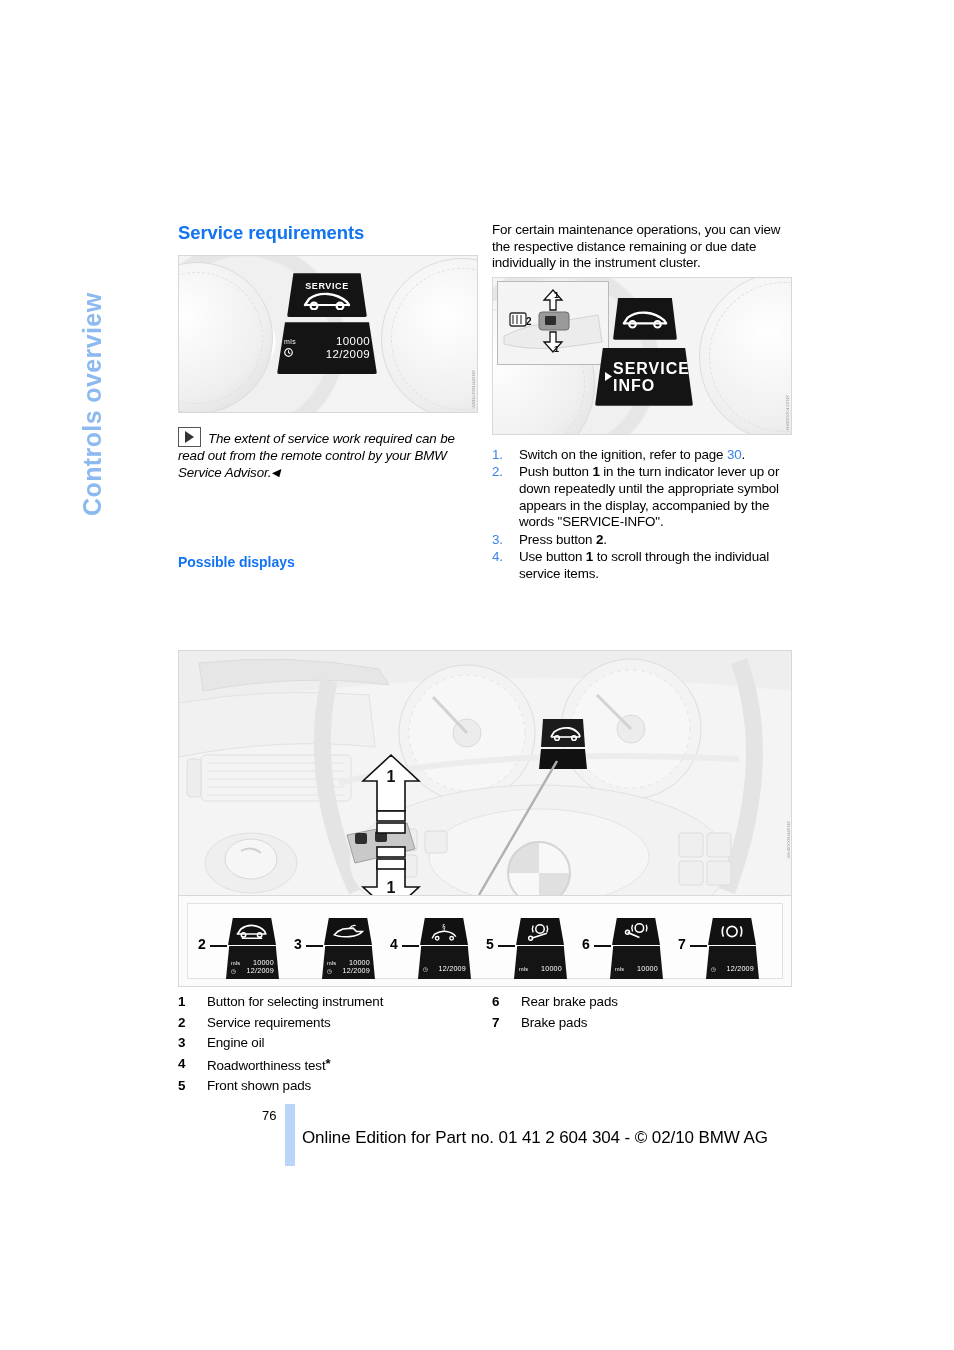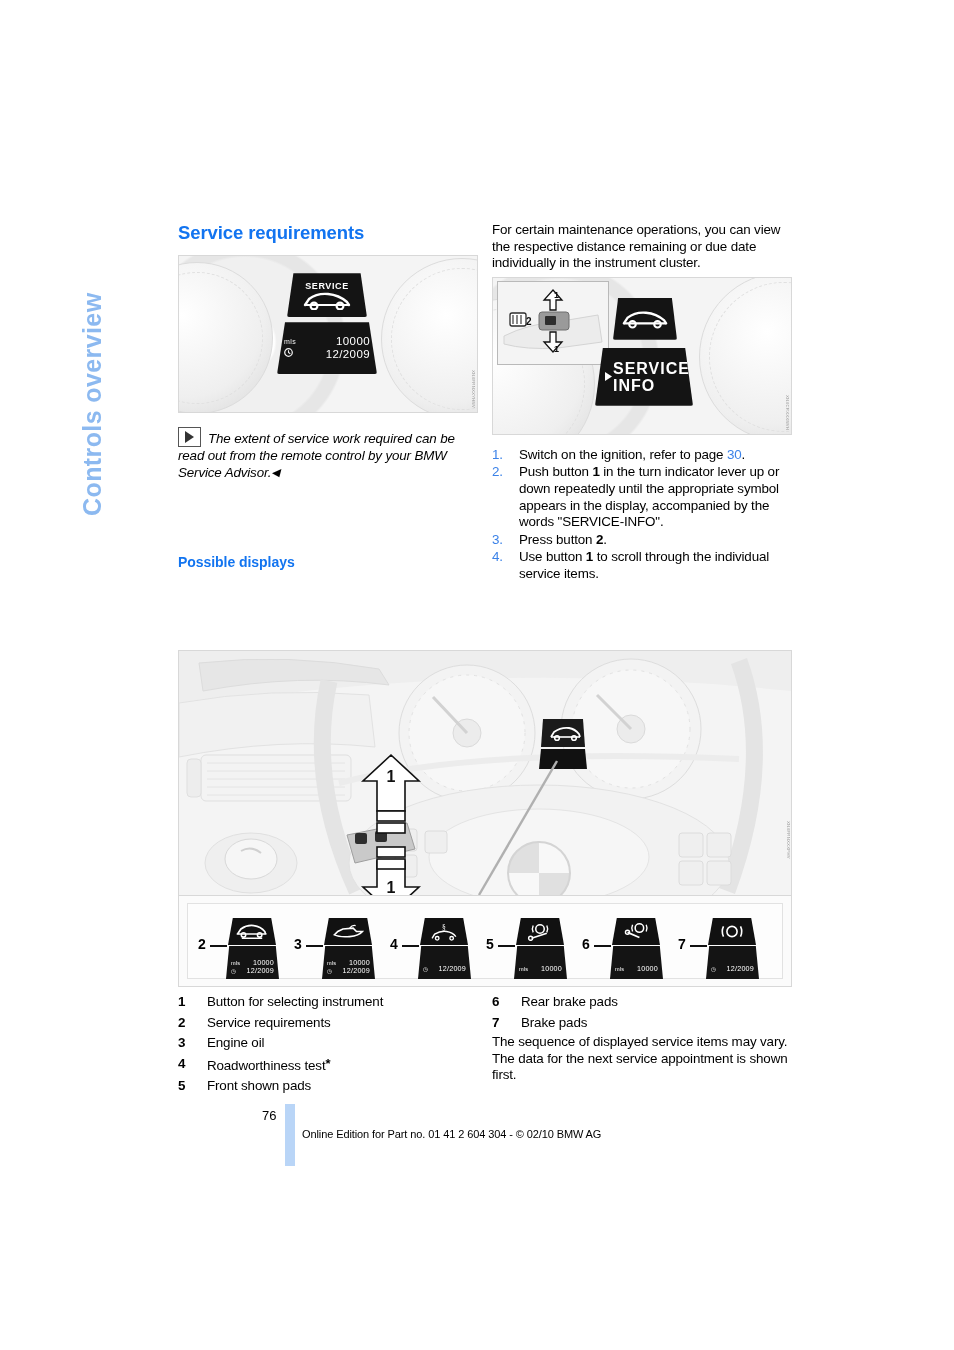--- a/index.html
+++ b/index.html
@@ -103,21 +103,21 @@
   ul.legend li{
     position:relative;padding-left:29px;font-size:13.4px;line-height:20.6px;
     letter-spacing:-.15px;
   }
   ul.legend li .lnum{position:absolute;left:0;top:0;font-weight:bold;}
   .star{font-size:13px;vertical-align:2px;}
 
   
   .pagenum{position:absolute;left:262px;top:1108px;font-size:13px;}
   .pagebar{position:absolute;left:285px;top:1104px;width:10px;height:62px;background:#b9d5f7;}
-  .footline{position:absolute;left:302px;top:1128px;font-size:11px;letter-spacing:-.1px;}
+  .footline{position:absolute;left:302px;top:1128px;font-size:17px;letter-spacing:-.1px;}
 
   
   .photo{position:absolute;left:178px;top:650px;width:612px;height:245px;
          border:1px solid #d8d8d8;border-bottom:none;overflow:hidden;
          background:linear-gradient(155deg,#f7f7f7,#ececec 40%,#f2f2f2);}
   .strip{position:absolute;left:178px;top:895px;width:612px;height:90px;
          border:1px solid #d8d8d8;background:#fbfbfb;overflow:hidden;}
   .strip-inner{position:absolute;left:8px;top:7px;right:8px;bottom:7px;
          border:1px solid #e2e2e2;background:#fdfdfd;}
   .icon-cell{position:absolute;top:10px;width:96px;height:70px;}
@@ -477,19 +477,18 @@
     <li><span class="lnum">3</span><span>Engine oil</span></li>
     <li><span class="lnum">4</span><span>Roadworthiness test</span><b class="star">*</b></li>
     <li><span class="lnum">5</span><span>Front shown pads</span></li>
   </ul>
 
   <ul class="legend" style="position:absolute;left:492px;top:992px;width:300px;">
     <li><span class="lnum">6</span><span>Rear brake pads</span></li>
     <li><span class="lnum">7</span><span>Brake pads</span></li>
   </ul>
 
-  <p class="body" style="position:absolute;left:492px;top:1034px;width:305px;">The sequence of displayed service items may vary. The data for the next service appointment is shown first.</p>
 
   <div class="pagebar"></div>
   <div class="pagenum">76</div>
   <div class="footline">Online Edition for Part no. 01 41 2 604 304 - © 02/10 BMW AG</div>
 
 </div>
 
 </body></html>

